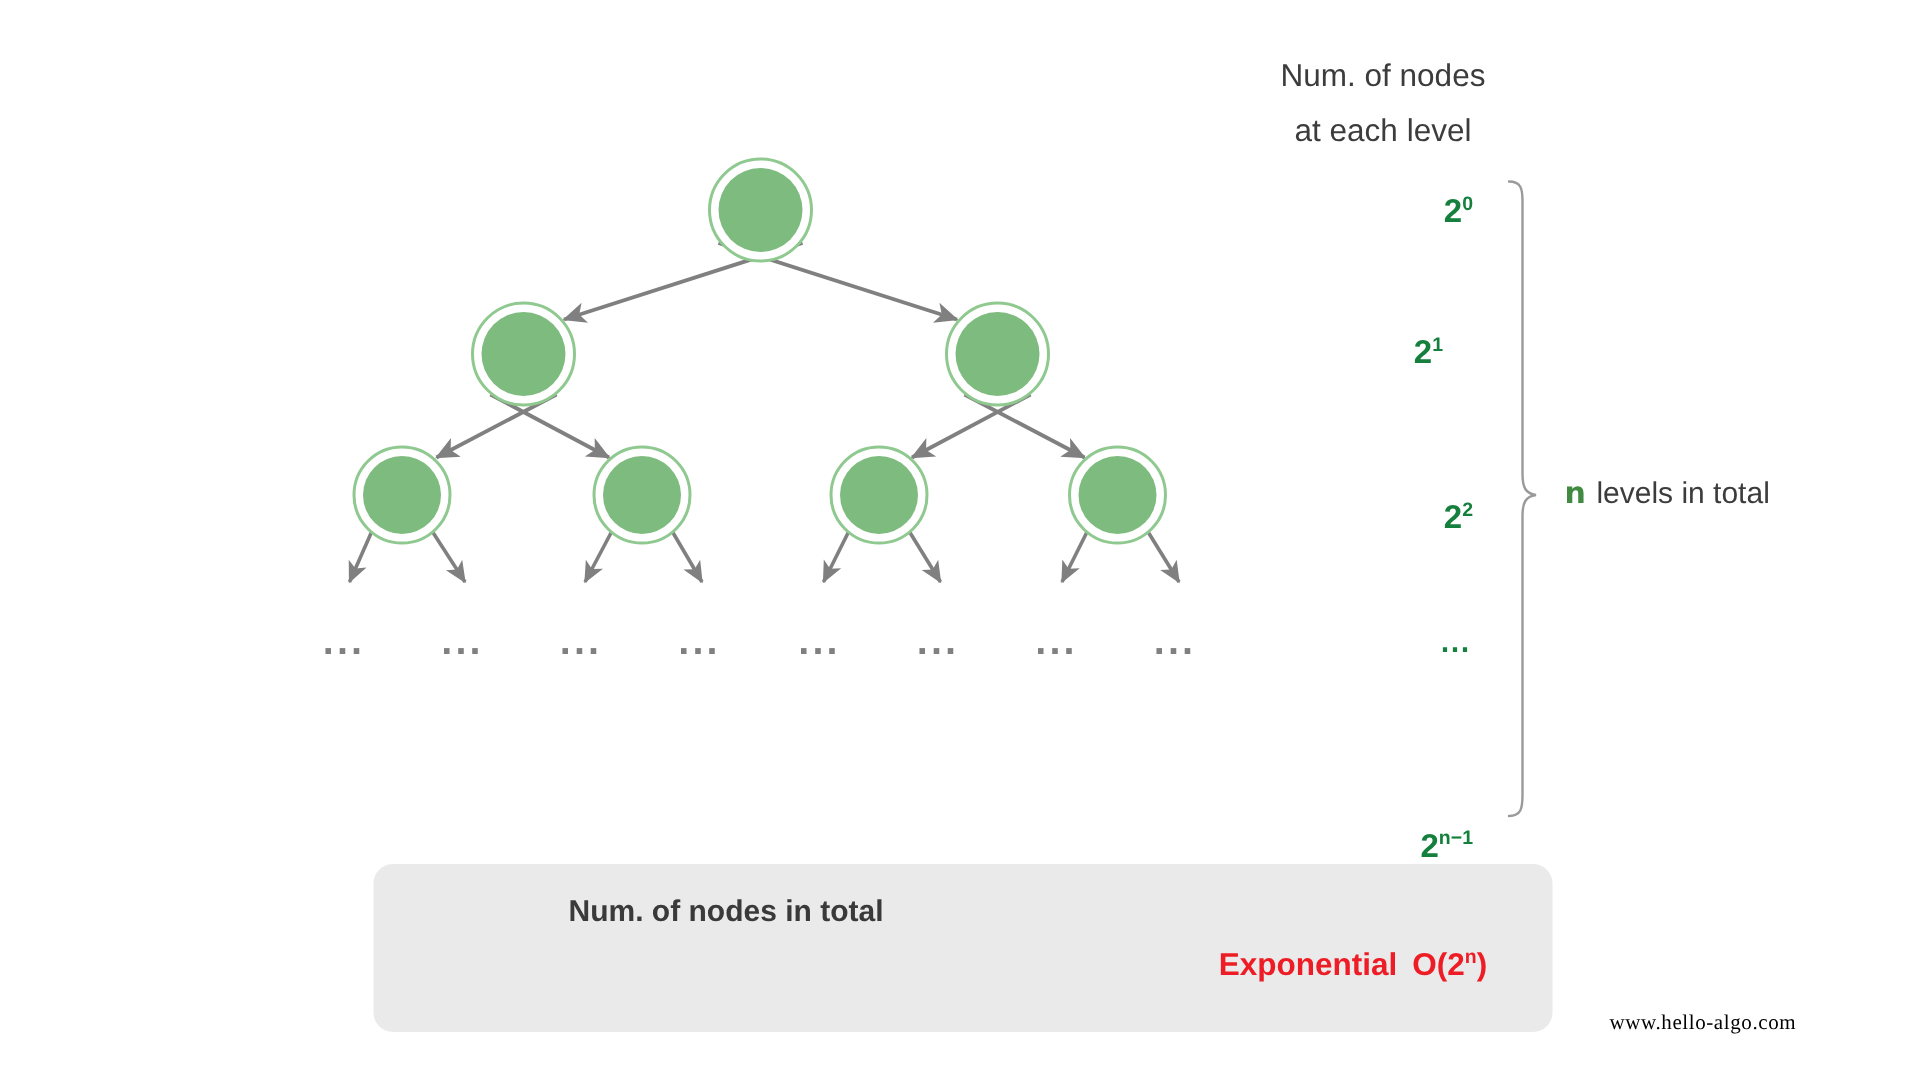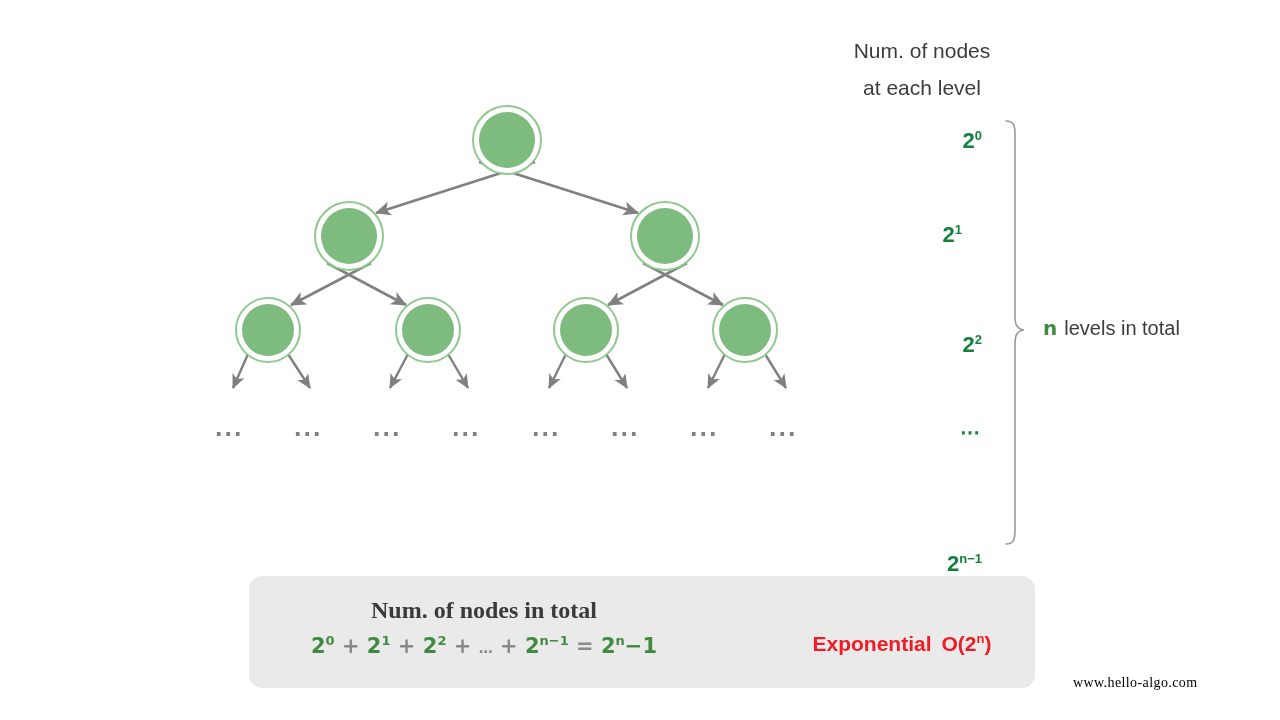--- a/index.html
+++ b/index.html
@@ -90,24 +90,24 @@
   }
   .panel-left  { left: 0;     width: 470px; }
   .panel-right { left: 520px; width: 266px; }
 
   .panel-title {
     position: absolute;
     top: 21px;
     left: 0;
     width: 100%;
     text-align: center;
-    font-size: 24px;
+    font-size: 20px;
     font-weight: bold;
     color: #3a3a3a;
-    font-family: Liberation Serif, serif;
+    font-family: Liberation Sans, sans-serif;
   }
   .panel-formula {
     position: absolute;
     top: 58px;
     left: 0;
     width: 100%;
     text-align: center;
     font-size: 21px;
     font-weight: bold;
     font-family: "DejaVu Sans", sans-serif;
@@ -251,33 +251,20 @@
 </div>
 
 <div class="brace-caption">
   <span class="var">n</span><span>levels in total</span>
 </div>
 
 <div id="summary-panel">
 
   <div class="panel-half panel-left">
     <div class="panel-title">Num. of nodes in total</div>
-    <div class="panel-formula">
-      <span class="g">2<sup>0</sup></span>
-      <span class="op">+</span>
-      <span class="g">2<sup>1</sup></span>
-      <span class="op">+</span>
-      <span class="g">2<sup>2</sup></span>
-      <span class="op">+</span>
-      <span class="ell">…</span>
-      <span class="op">+</span>
-      <span class="g">2<sup>n−1</sup></span>
-      <span class="op">=</span>
-      <span class="g">2<sup>n</sup>−1</span>
-    </div>
   </div>
 
   <div class="panel-half panel-right">
     <div class="panel-result">
       <span>Exponential</span><span class="mono">O(2<sup>n</sup>)</span>
     </div>
   </div>
 
 </div>
 

